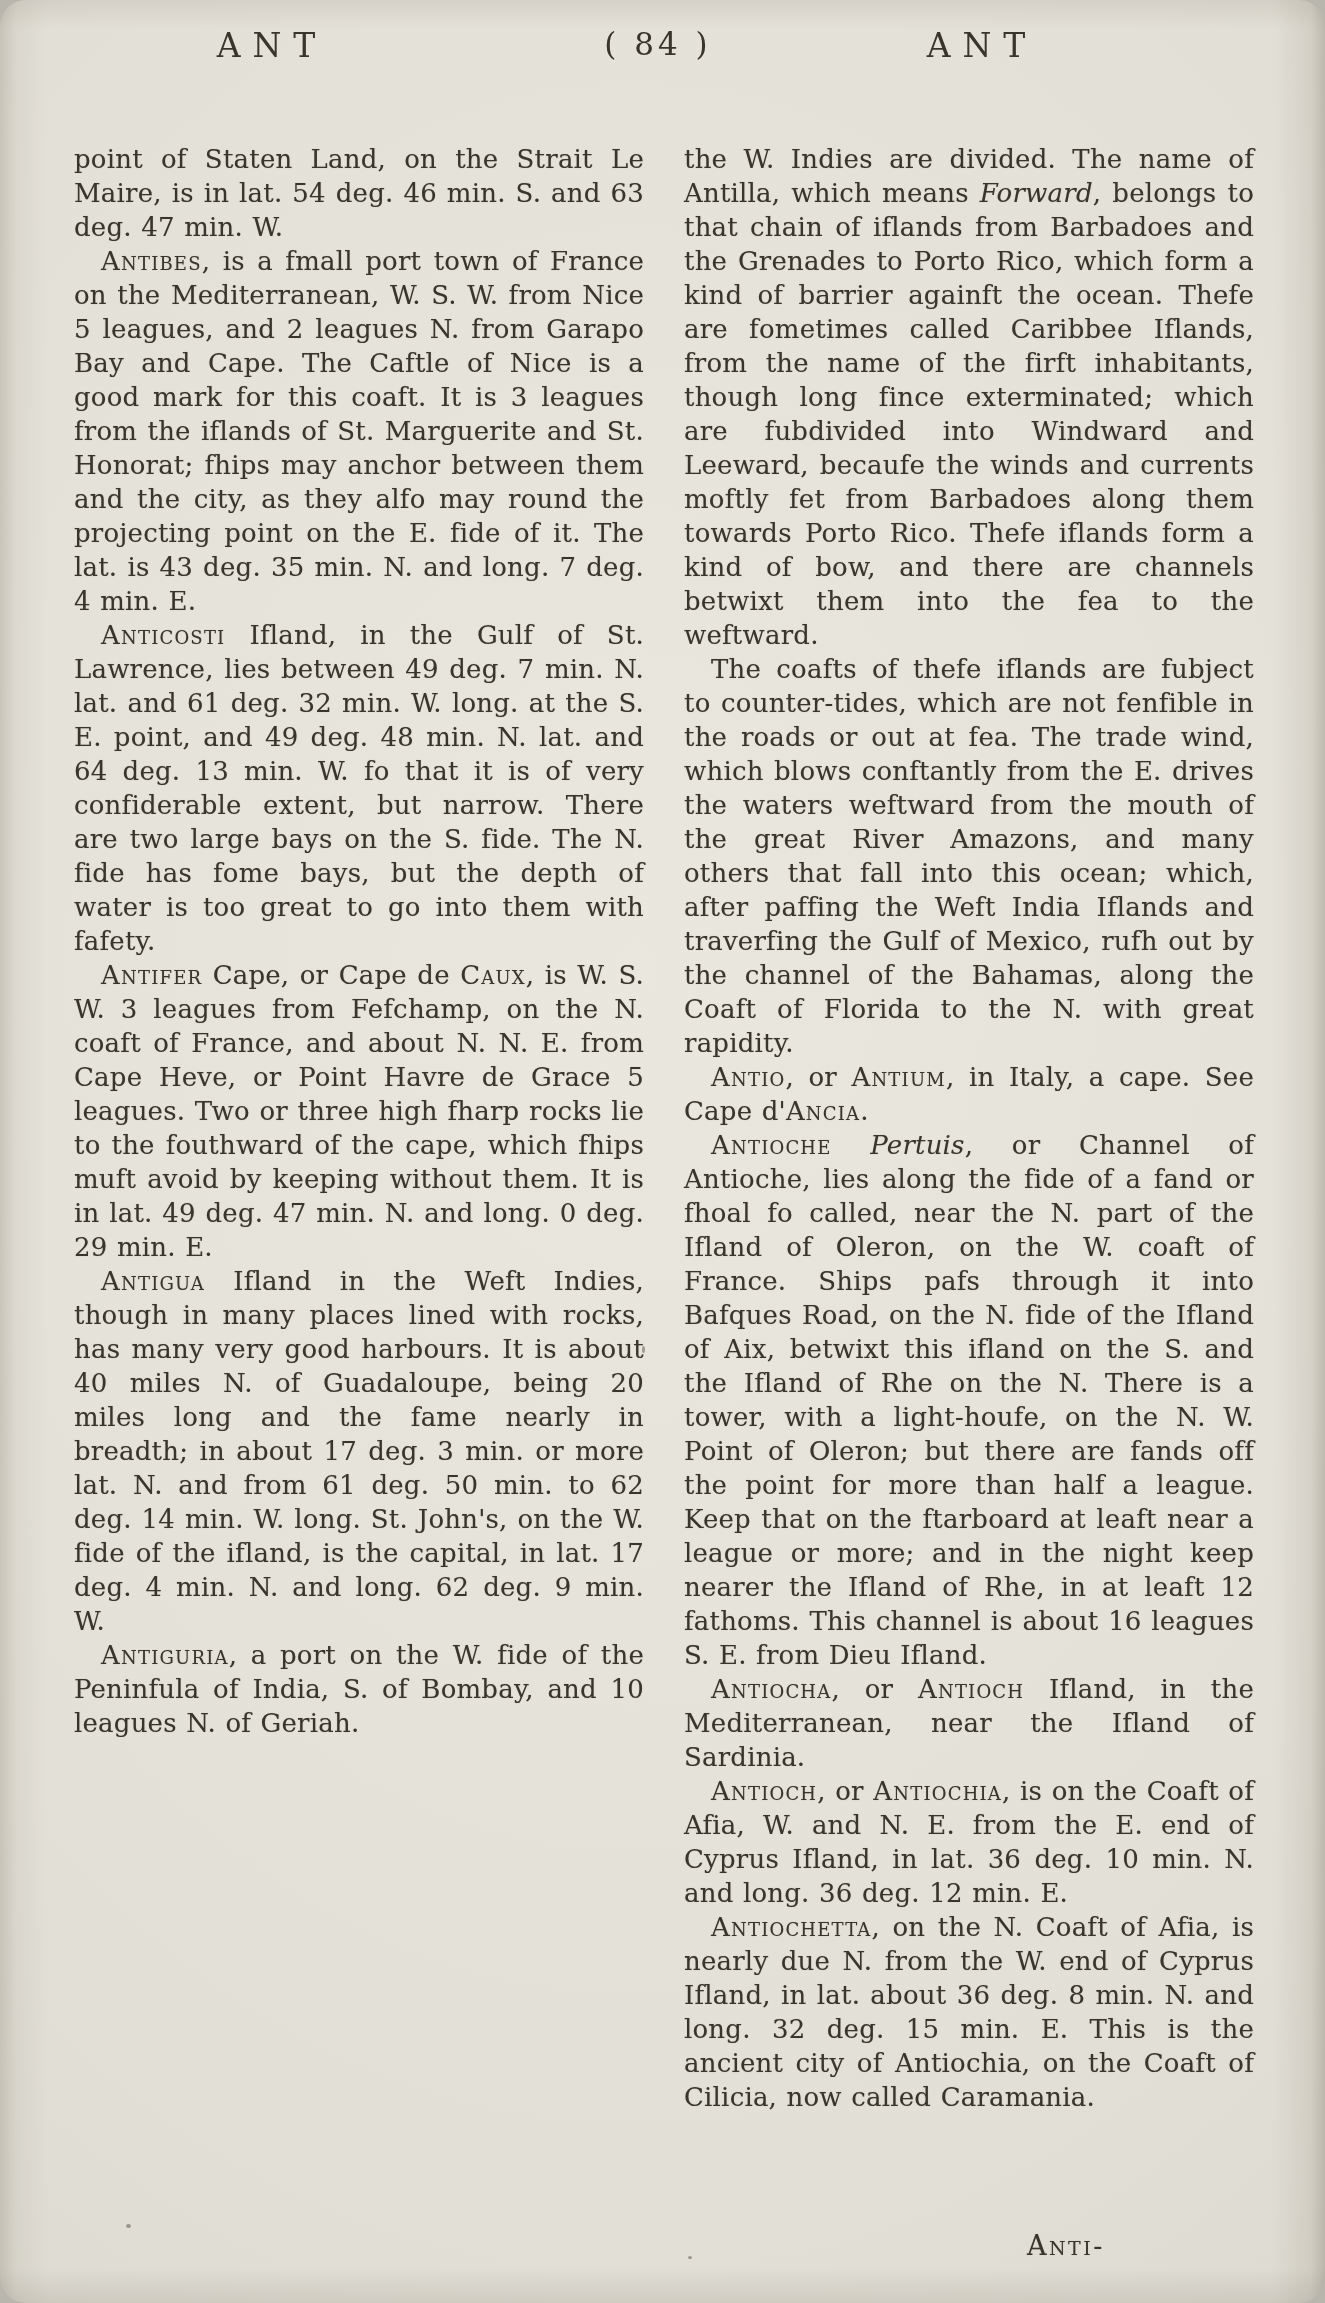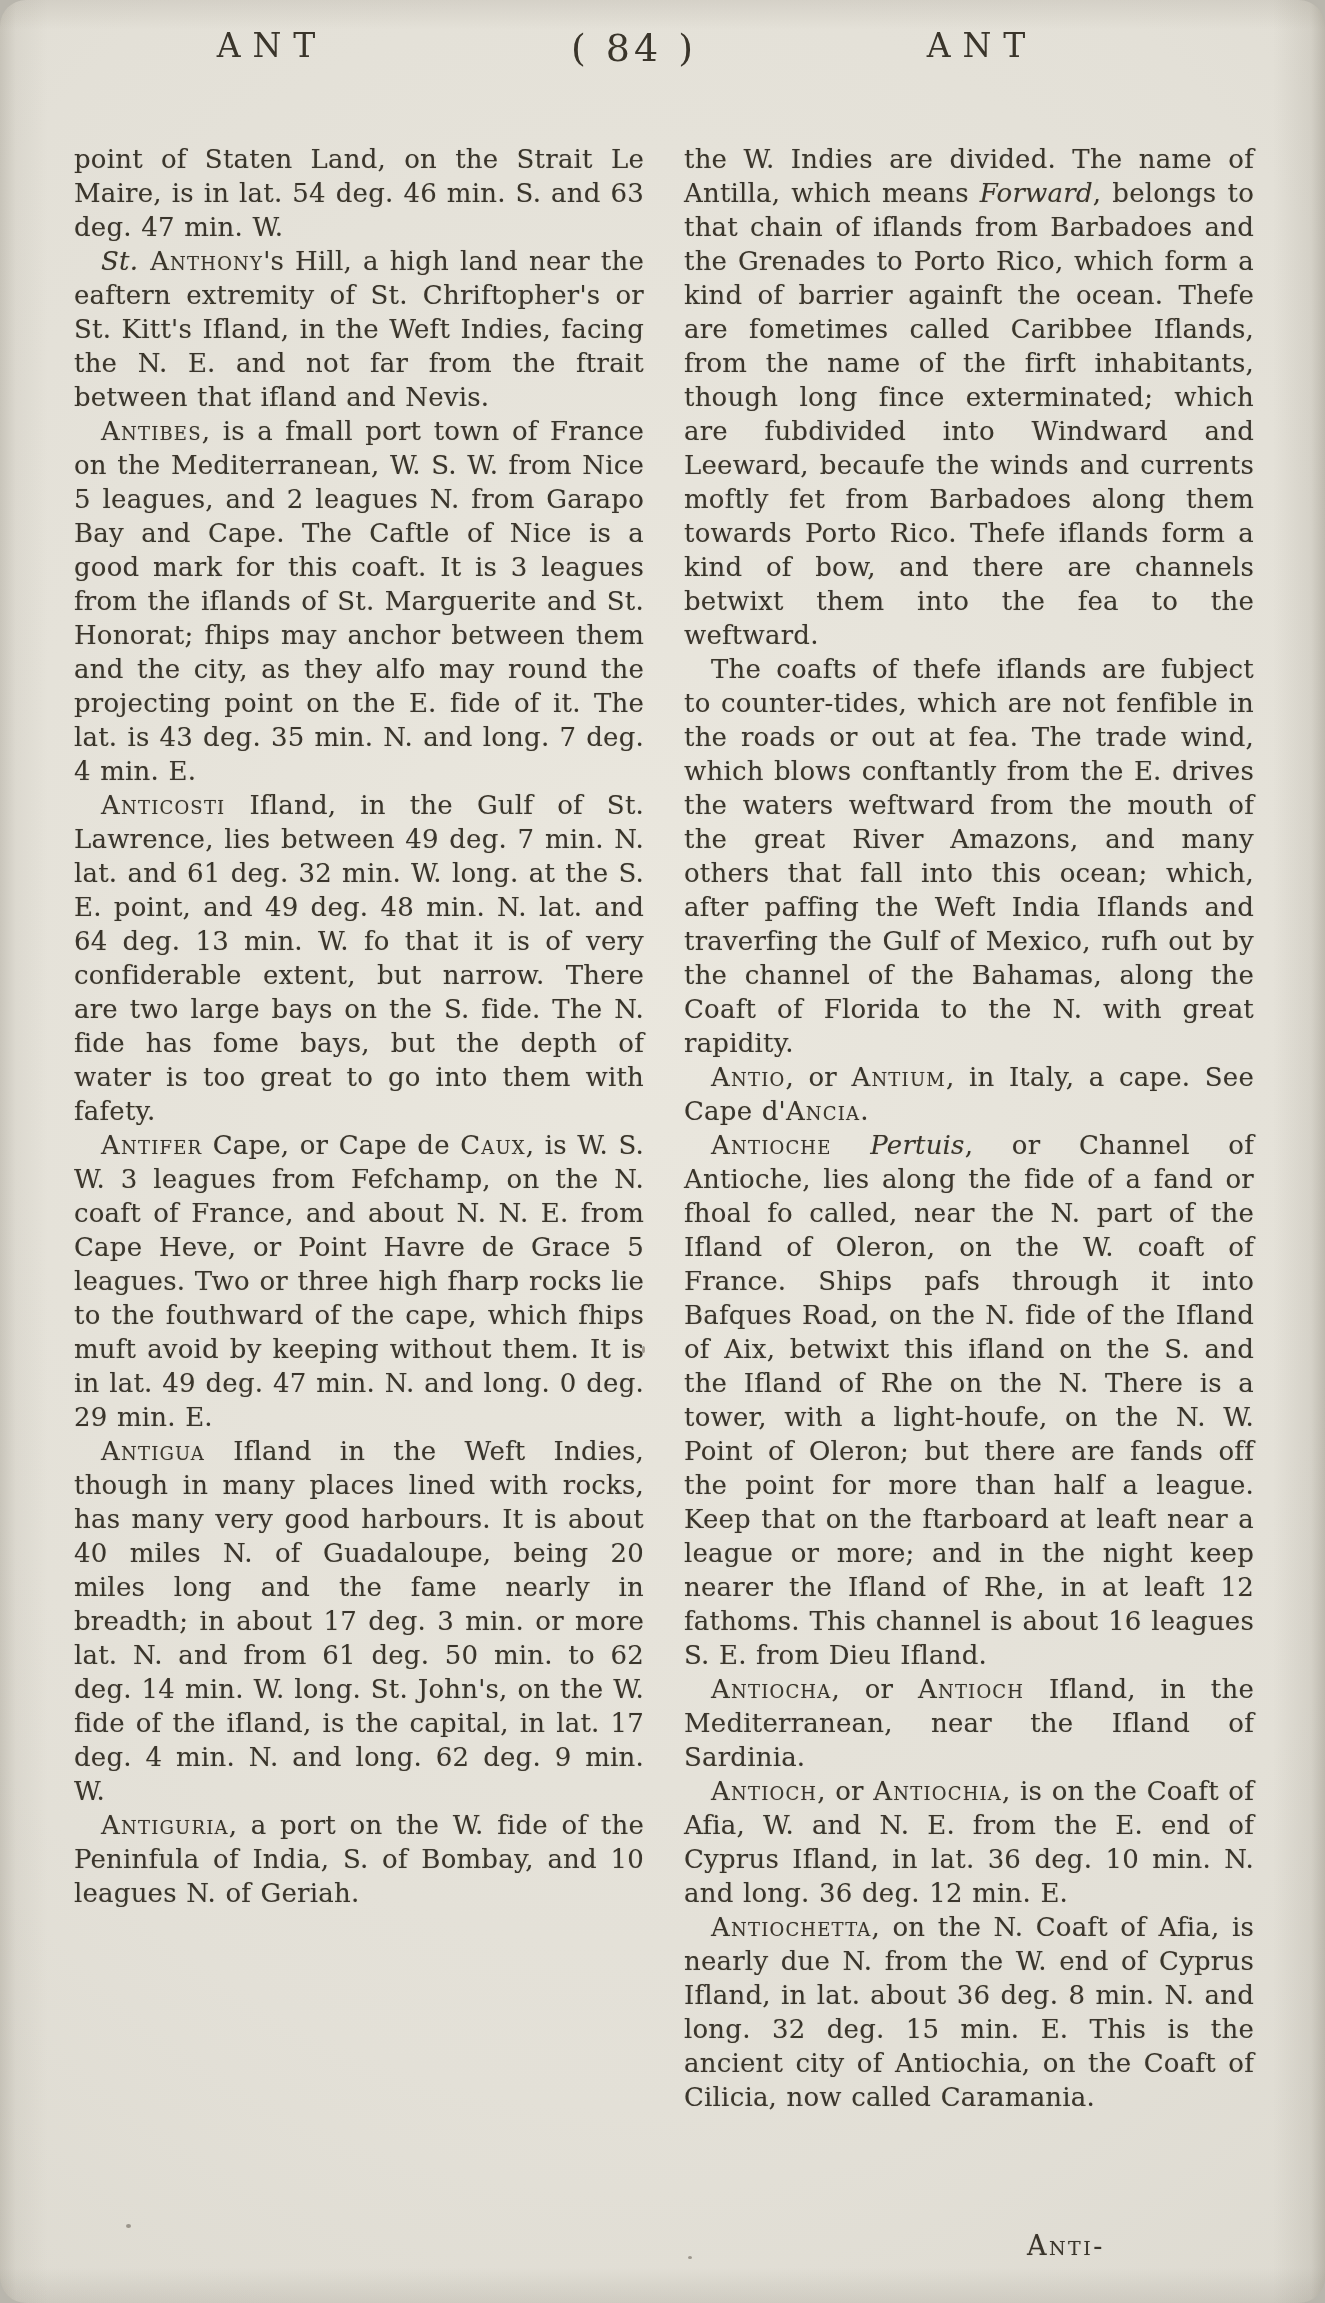--- a/index.html
+++ b/index.html
@@ -35,21 +35,21 @@
     font-size: 33px;
   }
   .rh-left, .rh-center, .rh-right {
     position: absolute;
     top: 0;
     width: 220px;
     text-align: center;
     white-space: nowrap;
   }
   .rh-left  { left: 162px; letter-spacing: 12px; }
-  .rh-center{ left: 524px; letter-spacing: 4px; font-size: 38px; text-align: center; }
+  .rh-center{ left: 548px; letter-spacing: 4px; font-size: 31px; text-align: center; }
   .rh-right { left: 872px; letter-spacing: 12px; }
   .text-block {
     position: absolute;
     top: 98px;
     left: 74px;
     width: 1180px;
     display: flex;
     gap: 40px;
     margin-top: 44px;
   }
@@ -93,21 +93,20 @@
 
   <div class="running-head">
     <span class="rh-left">ANT</span>
     <span class="rh-center">( 84 )</span>
     <span class="rh-right">ANT</span>
   </div>
 
   <div class="text-block">
     <div class="col" id="col-left">
         <div class="para"><span>point of Staten Land, on the Strait Le Maire, is in lat. 54 deg. 46 min. S. and 63 deg. 47 min. W.</span></div>
-        <div class="para indent"><span class="seg-italic">St.</span><span class="seg-smallcaps"> Anthony</span><span>'s Hill, a high land near the eaftern extremity of St. Chriftopher's or St. Kitt's Ifland, in the Weft Indies, facing the N. E. and not far from the ftrait between that ifland and Nevis.</span></div>
         <div class="para indent"><span class="seg-smallcaps">Antibes</span><span>, is a fmall port town of France on the Mediterranean, W. S. W. from Nice 5 leagues, and 2 leagues N. from Garapo Bay and Cape. The Caftle of Nice is a good mark for this coaft. It is 3 leagues from the iflands of St. Marguerite and St. Honorat; fhips may anchor between them and the city, as they alfo may round the projecting point on the E. fide of it. The lat. is 43 deg. 35 min. N. and long. 7 deg. 4 min. E.</span></div>
         <div class="para indent"><span class="seg-smallcaps">Anticosti</span><span> Ifland, in the Gulf of St. Lawrence, lies between 49 deg. 7 min. N. lat. and 61 deg. 32 min. W. long. at the S. E. point, and 49 deg. 48 min. N. lat. and 64 deg. 13 min. W. fo that it is of very confiderable extent, but narrow. There are two large bays on the S. fide. The N. fide has fome bays, but the depth of water is too great to go into them with fafety.</span></div>
         <div class="para indent"><span class="seg-smallcaps">Antifer</span><span> Cape, or Cape de </span><span class="seg-smallcaps">Caux</span><span>, is W. S. W. 3 leagues from Fefchamp, on the N. coaft of France, and about N. N. E. from Cape Heve, or Point Havre de Grace 5 leagues. Two or three high fharp rocks lie to the fouthward of the cape, which fhips muft avoid by keeping without them. It is in lat. 49 deg. 47 min. N. and long. 0 deg. 29 min. E.</span></div>
         <div class="para indent"><span class="seg-smallcaps">Antigua</span><span> Ifland in the Weft Indies, though in many places lined with rocks, has many very good harbours. It is about 40 miles N. of Guadaloupe, being 20 miles long and the fame nearly in breadth; in about 17 deg. 3 min. or more lat. N. and from 61 deg. 50 min. to 62 deg. 14 min. W. long. St. John's, on the W. fide of the ifland, is the capital, in lat. 17 deg. 4 min. N. and long. 62 deg. 9 min. W.</span></div>
         <div class="para indent"><span class="seg-smallcaps">Antiguria</span><span>, a port on the W. fide of the Peninfula of India, S. of Bombay, and 10 leagues N. of Geriah.</span></div>
       </div>
     <div class="col" id="col-right">
         <div class="para"><span>the W. Indies are divided. The name of Antilla, which means </span><span class="seg-italic">Forward</span><span>, belongs to that chain of iflands from Barbadoes and the Grenades to Porto Rico, which form a kind of barrier againft the ocean. Thefe are fometimes called Caribbee Iflands, from the name of the firft inhabitants, though long fince exterminated; which are fubdivided into Windward and Leeward, becaufe the winds and currents moftly fet from Barbadoes along them towards Porto Rico. Thefe iflands form a kind of bow, and there are channels betwixt them into the fea to the weftward.</span></div>
         <div class="para indent"><span>The coafts of thefe iflands are fubject to counter-tides, which are not fenfible in the roads or out at fea. The trade wind, which blows conftantly from the E. drives the waters weftward from the mouth of the great River Amazons, and many others that fall into this ocean; which, after paffing the Weft India Iflands and traverfing the Gulf of Mexico, rufh out by the channel of the Bahamas, along the Coaft of Florida to the N. with great rapidity.</span></div>
         <div class="para indent"><span class="seg-smallcaps">Antio</span><span>, or </span><span class="seg-smallcaps">Antium</span><span>, in Italy, a cape. See Cape d'</span><span class="seg-smallcaps">Ancia</span><span>.</span></div>

